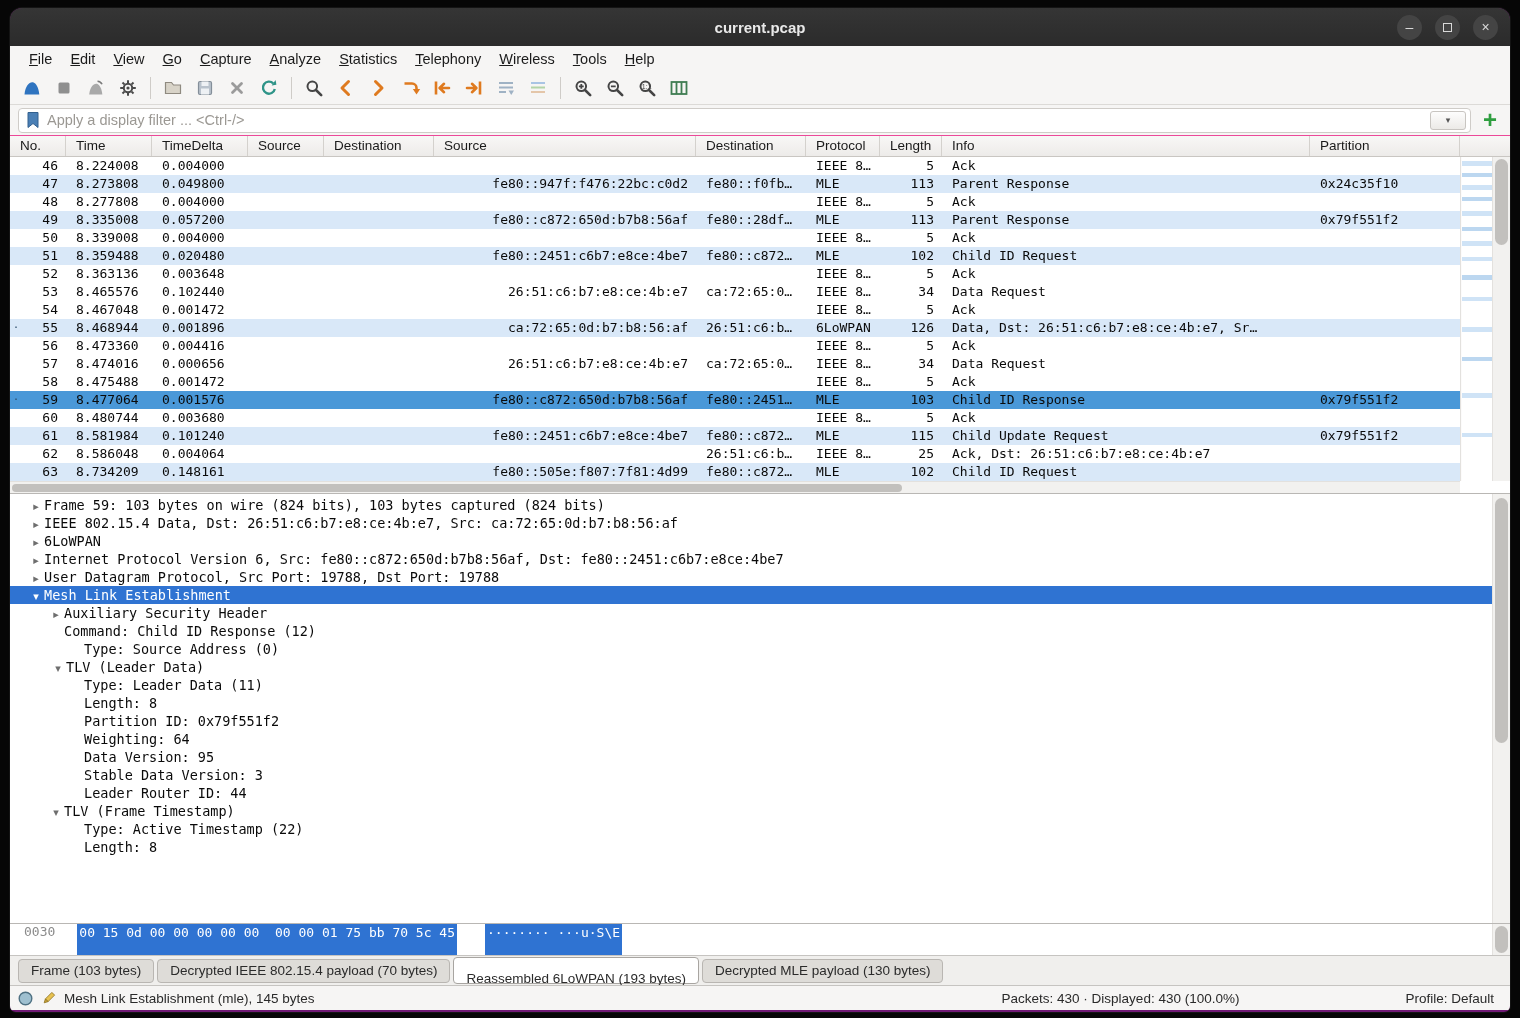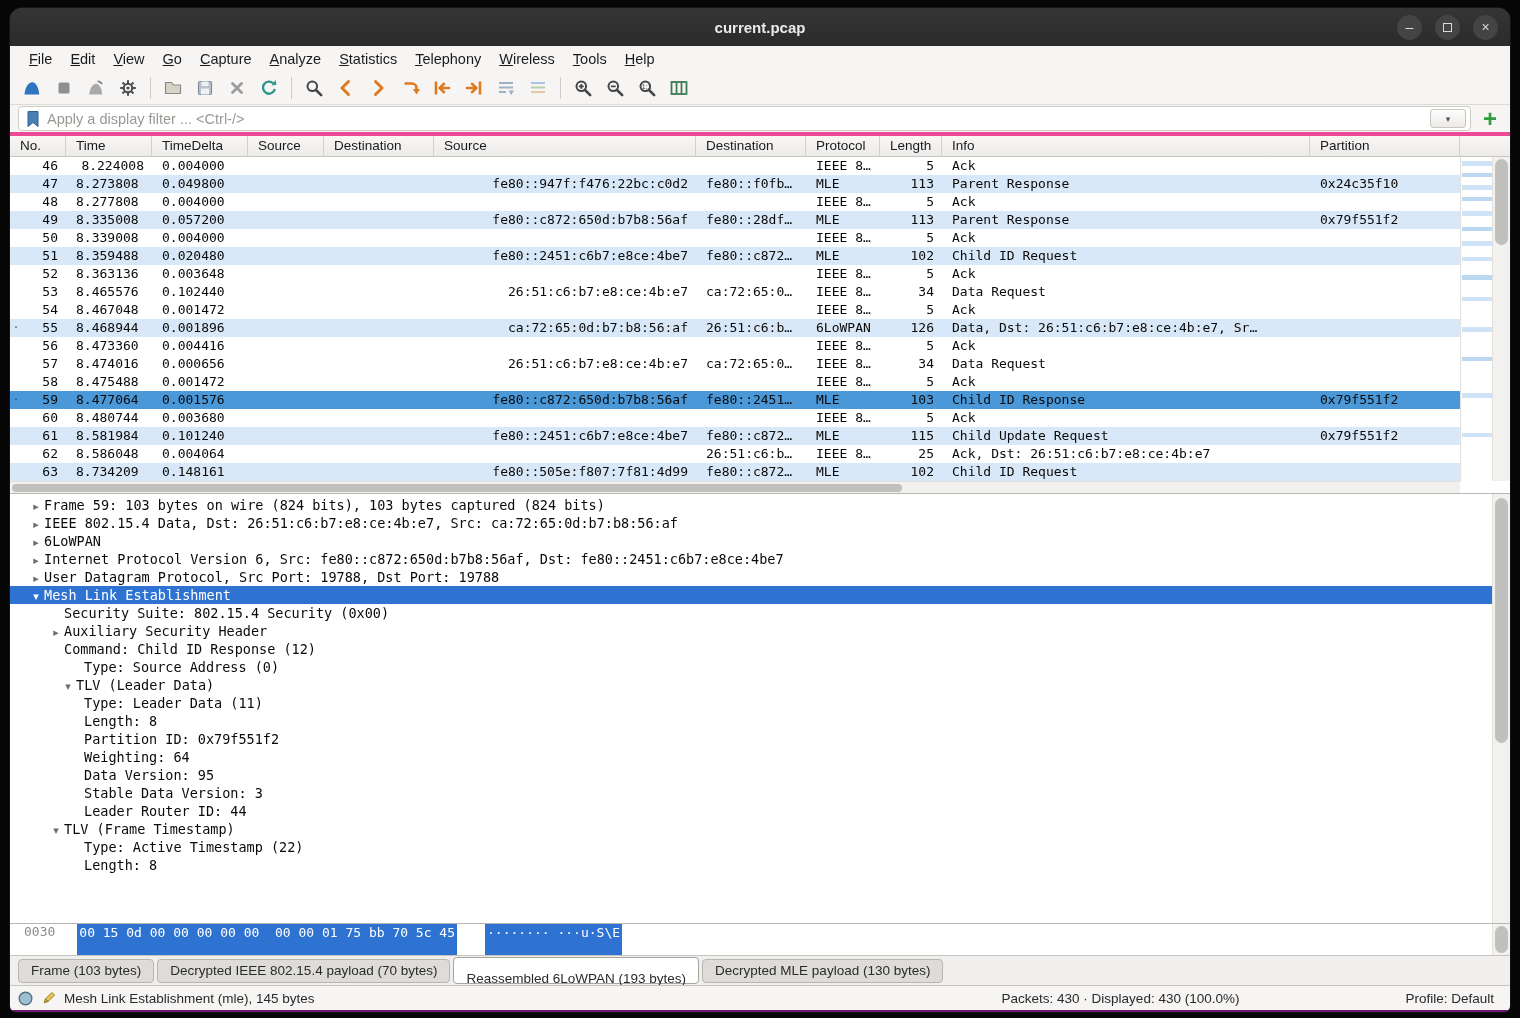--- a/index.html
+++ b/index.html
@@ -9,21 +9,21 @@
   .titlebar{height:38px;flex:none;background:linear-gradient(#353535,#2b2b2b);color:#e9e9e9;position:relative;display:flex;align-items:center;justify-content:center;}
   .title{font-weight:bold;font-size:15px;}
   .win-controls{position:absolute;right:12px;display:flex;gap:13px;align-items:center;}
   .win-btn{width:25px;height:25px;border-radius:50%;background:#444;color:#d9d9d9;display:flex;align-items:center;justify-content:center;font-size:14px;}
   .max-glyph{width:9px;height:9px;border:1.5px solid #d9d9d9;display:block;}
   .menubar{height:26px;flex:none;background:#f6f5f4;display:flex;align-items:center;padding-left:10px;font-size:14.5px;color:#1b1b1b;}
   .menu-item{padding:2px 9px;border-radius:3px;}
   .toolbar{height:33px;flex:none;background:#f6f5f4;border-bottom:1px solid #dcdad7;display:flex;align-items:center;padding-left:6px;}
   .tb-btn{width:32px;height:27px;display:flex;align-items:center;justify-content:center;border-radius:3px;flex:none;}
   .tb-sep{width:1px;height:22px;background:#cfccc8;margin:0 6px;flex:none;}
-  .filterbar{height:31px;flex:none;background:#f6f5f4;border-bottom:4px solid #ec4899;display:flex;align-items:center;padding:0 8px;gap:7px;}
+  .filterbar{height:31px;flex:none;background:#f6f5f4;border-bottom:1px solid #ec4899;display:flex;align-items:center;padding:0 8px;gap:7px;}
   .filter-field{flex:1;height:25px;background:#fff;border:1px solid #cfccc8;border-radius:4px;display:flex;align-items:center;padding:0 4px 0 7px;gap:7px;}
   .filter-input{flex:1;border:none;outline:none;font-size:14.5px;font-family:"Liberation Sans",sans-serif;color:#333;background:transparent;}
   .filter-input::placeholder{color:#9b9893;}
   .filter-combo{width:36px;height:19px;flex:none;background:linear-gradient(#fdfdfd,#eceae7);border:1px solid #c8c5c1;border-radius:3px;display:flex;align-items:center;justify-content:center;font-size:9px;color:#555;font-family:"DejaVu Sans",sans-serif;}
   .filter-add{width:24px;height:24px;display:flex;align-items:center;justify-content:center;color:#2e9e3f;font-size:24px;font-weight:bold;line-height:1;}
   .packet-area{height:357px;flex:none;position:relative;background:#fff;overflow:hidden;}
   .plist-header{display:flex;height:21px;background:linear-gradient(#f8f7f6,#edebe9);border-bottom:1px solid #c9c6c2;font-size:13.5px;color:#1a1a1a;}
   .ph-cell{padding:2px 6px 0 10px;border-right:1px solid #d4d1cd;white-space:nowrap;overflow:hidden;flex:none;}
   .plist-body{position:absolute;left:0;top:21px;width:1450px;height:324px;font-family:"DejaVu Sans Mono",monospace;font-size:13px;color:#0a0a0a;}
   .prow{display:flex;height:18px;background:#fff;}
@@ -259,21 +259,21 @@
         <div class="ph-cell" style="width: 262px;">Source</div>
         <div class="ph-cell" style="width: 110px;">Destination</div>
         <div class="ph-cell" style="width: 74px;">Protocol</div>
         <div class="ph-cell" style="width: 62px;">Length</div>
         <div class="ph-cell" style="width: 368px;">Info</div>
         <div class="ph-cell" style="width: 150px;">Partition</div>
       </div>
     <div class="plist-body" id="plist-body">
         <div class="prow">
           <div class="pc r pc0" style="width: 56px;">46</div>
-          <div class="pc" style="width: 86px; text-align: right;">8.224008</div>
+          <div class="pc" style="width: 86px;">8.224008</div>
           <div class="pc" style="width: 96px;">0.004000</div>
           <div class="pc" style="width: 76px;"></div>
           <div class="pc" style="width: 110px;"></div>
           <div class="pc r" style="width: 262px;"></div>
           <div class="pc" style="width: 110px;"></div>
           <div class="pc" style="width: 74px;">IEEE 8…</div>
           <div class="pc r" style="width: 62px;">5</div>
           <div class="pc" style="width: 368px;">Ack</div>
           <div class="pc" style="width: 150px;"></div>
         </div>
@@ -526,25 +526,24 @@
   </div>
 
   <div class="details">
     <div class="dlines" id="details-lines">
         <div class="dline" style="padding-left: 18px;"><span class="dexp">▸</span><span>Frame 59: 103 bytes on wire (824 bits), 103 bytes captured (824 bits)</span></div>
         <div class="dline" style="padding-left: 18px;"><span class="dexp">▸</span><span>IEEE 802.15.4 Data, Dst: 26:51:c6:b7:e8:ce:4b:e7, Src: ca:72:65:0d:b7:b8:56:af</span></div>
         <div class="dline" style="padding-left: 18px;"><span class="dexp">▸</span><span>6LoWPAN</span></div>
         <div class="dline" style="padding-left: 18px;"><span class="dexp">▸</span><span>Internet Protocol Version 6, Src: fe80::c872:650d:b7b8:56af, Dst: fe80::2451:c6b7:e8ce:4be7</span></div>
         <div class="dline" style="padding-left: 18px;"><span class="dexp">▸</span><span>User Datagram Protocol, Src Port: 19788, Dst Port: 19788</span></div>
         <div class="dline sel" style="padding-left: 18px;"><span class="dexp">▾</span><span>Mesh Link Establishment</span></div>
-        <div class="dline" style="padding-left: 38px;"><span class="dexp"></span><span>Security Suite: 802.15.4 Security (0x00)</span></div>
         <div class="dline" style="padding-left: 38px;"><span class="dexp">▸</span><span>Auxiliary Security Header</span></div>
         <div class="dline" style="padding-left: 38px;"><span class="dexp"></span><span>Command: Child ID Response (12)</span></div>
         <div class="dline" style="padding-left: 58px;"><span class="dexp"></span><span>Type: Source Address (0)</span></div>
-        <div class="dline" style="padding-left: 50px;"><span class="dexp">▾</span><span>TLV (Leader Data)</span></div>
+        <div class="dline" style="padding-left: 40px;"><span class="dexp">▾</span><span>TLV (Leader Data)</span></div>
         <div class="dline" style="padding-left: 58px;"><span class="dexp"></span><span>Type: Leader Data (11)</span></div>
         <div class="dline" style="padding-left: 58px;"><span class="dexp"></span><span>Length: 8</span></div>
         <div class="dline" style="padding-left: 58px;"><span class="dexp"></span><span>Partition ID: 0x79f551f2</span></div>
         <div class="dline" style="padding-left: 58px;"><span class="dexp"></span><span>Weighting: 64</span></div>
         <div class="dline" style="padding-left: 58px;"><span class="dexp"></span><span>Data Version: 95</span></div>
         <div class="dline" style="padding-left: 58px;"><span class="dexp"></span><span>Stable Data Version: 3</span></div>
         <div class="dline" style="padding-left: 58px;"><span class="dexp"></span><span>Leader Router ID: 44</span></div>
         <div class="dline" style="padding-left: 38px;"><span class="dexp">▾</span><span>TLV (Frame Timestamp)</span></div>
         <div class="dline" style="padding-left: 58px;"><span class="dexp"></span><span>Type: Active Timestamp (22)</span></div>
         <div class="dline" style="padding-left: 58px;"><span class="dexp"></span><span>Length: 8</span></div>

